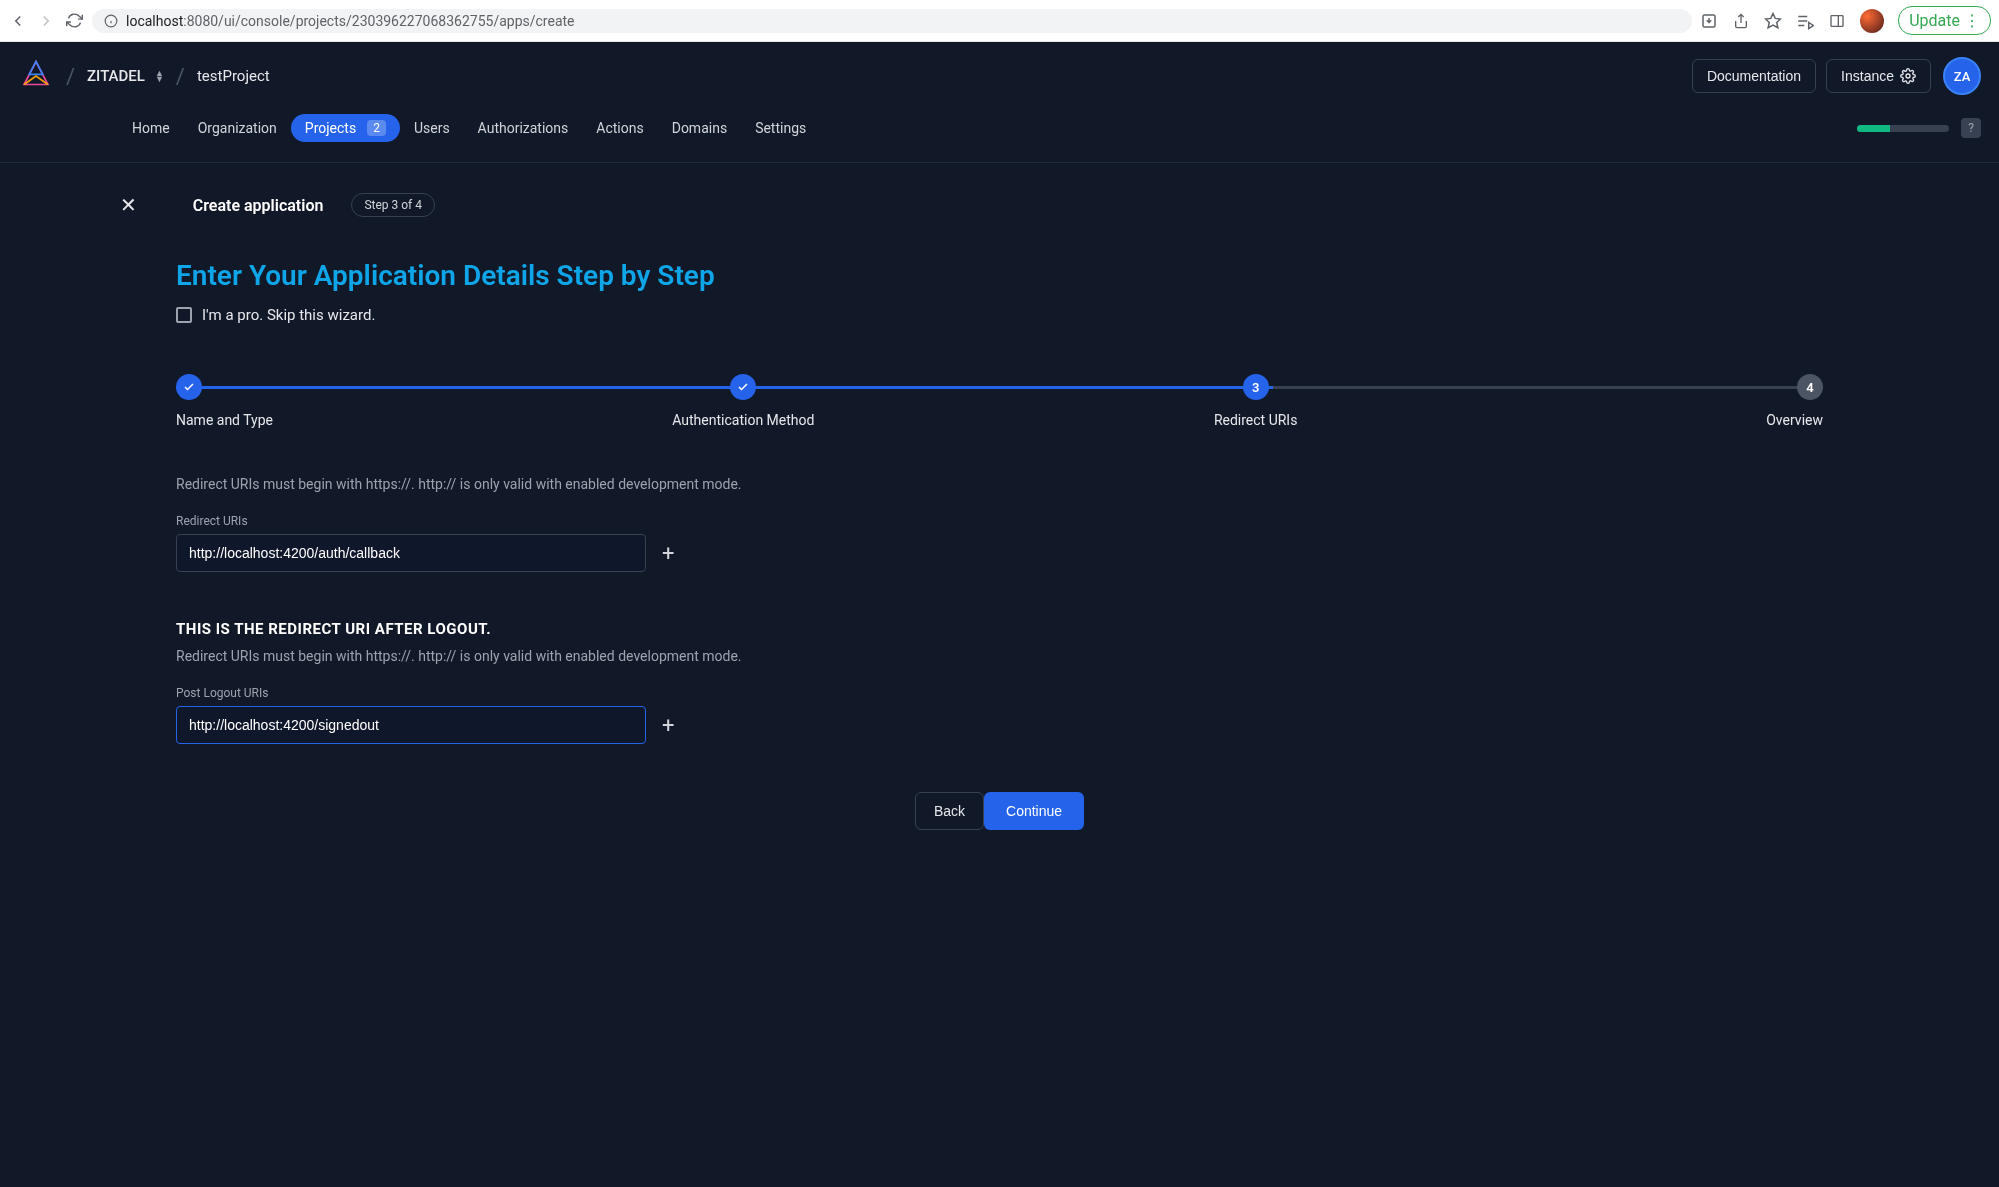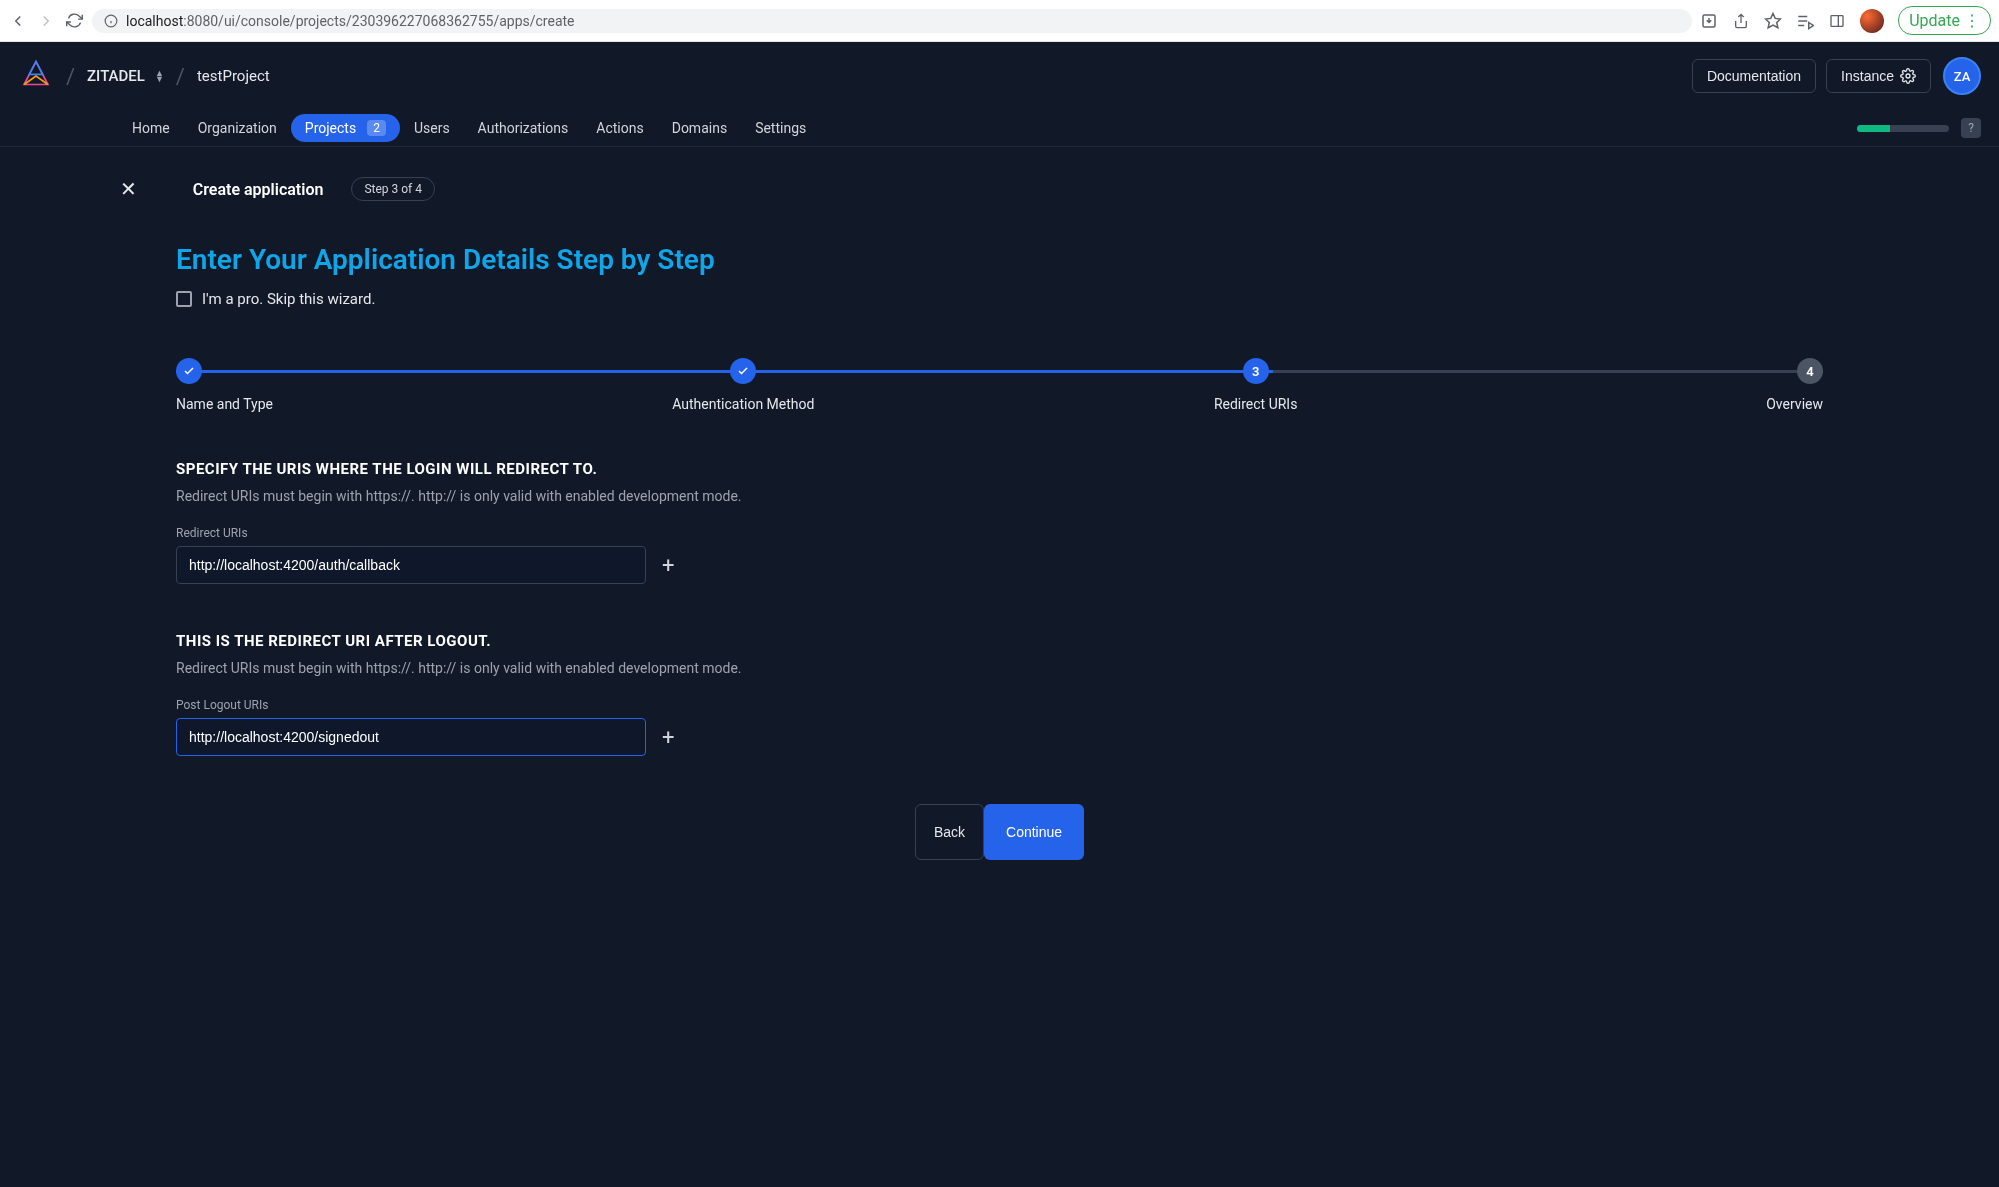--- a/index.html
+++ b/index.html
@@ -25,21 +25,21 @@
 .slash { color: #4b5563; margin: 0 12px; font-size: 22px; }
 .org-name { font-size: 15px; font-weight: 500; color: #e5e7eb; }
 .org-selector { display:flex; align-items:center; gap:10px; }
 .updown { display:flex; flex-direction:column; line-height:6px; color:#9ca3af; font-size:9px; }
 .project-name { font-size: 15px; color: #e5e7eb; }
 .header-spacer { flex: 1; }
 .header-btn { border: 1px solid #374151; color: #e5e7eb; background: transparent; border-radius: 6px; padding: 8px 14px; font-size: 14px; display:flex; align-items:center; gap:6px; margin-left:10px; }
 .header-avatar { width: 38px; height: 38px; border-radius: 50%; background: #2563eb; border: 2px solid #3b82f6; display:flex; align-items:center; justify-content:center; font-size:13px; font-weight:500; color:#fff; margin-left:12px; }
 
 
-.tabs { display: flex; align-items: center; padding: 6px 18px 0 18px; border-bottom: 1px solid #1f2937; margin-top:6px; }
+.tabs { display: flex; align-items: center; padding: 6px 18px 16px 18px; border-bottom: 1px solid #1f2937; margin-top:6px; }
 .tab-area-left { display:flex; align-items:center; gap:0; padding-left:100px; }
 .tab { padding: 10px 14px; font-size: 14px; color: #d1d5db; cursor:pointer; }
 .tab.active { background: #2563eb; border-radius: 18px; color: #fff; padding: 6px 14px; display:flex; align-items:center; gap:11px; }
 .tab-badge { background: rgba(255,255,255,0.25); border-radius: 4px; padding: 1px 6px; font-size: 12px; }
 .tabs-right { margin-left:auto; display:flex; align-items:center; gap:12px; }
 .progress-track { width: 92px; height: 7px; background: #374151; border-radius: 4px; overflow:hidden; }
 .progress-fill { height:100%; background:#10b981; width:36%; }
 .help-btn { width:20px; height:20px; background:#374151; border-radius:4px; display:flex; align-items:center; justify-content:center; font-size:12px; color:#9ca3af; }
 
 
@@ -72,21 +72,21 @@
 .section-desc { font-size:14px; color:#9ca3af; margin-top:10px; }
 .field-label { font-size:12px; color:#9ca3af; margin-top:22px; }
 .input-row { display:flex; align-items:center; gap:16px; margin-top:6px; }
 .text-input { width:470px; background:#0f172a; border:1px solid #374151; border-radius:4px; padding:10px 12px; font-size:14px; color:#fff; outline:none; }
 .text-input.focused { border-color:#2563eb; }
 .add-btn { font-size:22px; color:#d1d5db; cursor:pointer; }
 
 
 .footer { margin: 48px 56px; display:flex; justify-content:center; }
 .btn-back { border:1px solid #374151; background:transparent; color:#e5e7eb; border-radius:6px; padding:8px 18px; font-size:14px; }
-.btn-continue { background:#2563eb; border:none; color:#fff; border-radius:6px; padding:20px 22px; font-size:14px; }
+.btn-continue { background:#2563eb; border:none; color:#fff; border-radius:6px; padding:11px 22px; font-size:14px; }
 
 svg { display:block; }
 </style>
 </head>
 <body>
 
 <div class="browser-bar">
   <div class="nav-icon">
     <svg width="18" height="18" viewBox="0 0 24 24" fill="none" stroke="currentColor" stroke-width="2">
         <path d="M15 18l-6-6 6-6"></path>
@@ -244,21 +244,20 @@
           <span class="step-label">Redirect URIs</span>
         </div>
         <div class="step">
           <div class="step-circle future">4</div>
           <span class="step-label">Overview</span>
         </div>
       </div>
     </div>
 
     <div class="section">
-      <div class="section-title">SPECIFY THE URIS WHERE THE LOGIN WILL REDIRECT TO.</div>
       <div class="section-desc">Redirect URIs must begin with https://. http:// is only valid with enabled development mode.</div>
       <div class="field-label">Redirect URIs</div>
       <div class="input-row">
         <input class="text-input" value="http://localhost:4200/auth/callback" style="">
         <span class="add-btn">+</span>
       </div>
     </div>
 
     <div class="section">
       <div class="section-title">THIS IS THE REDIRECT URI AFTER LOGOUT.</div>

